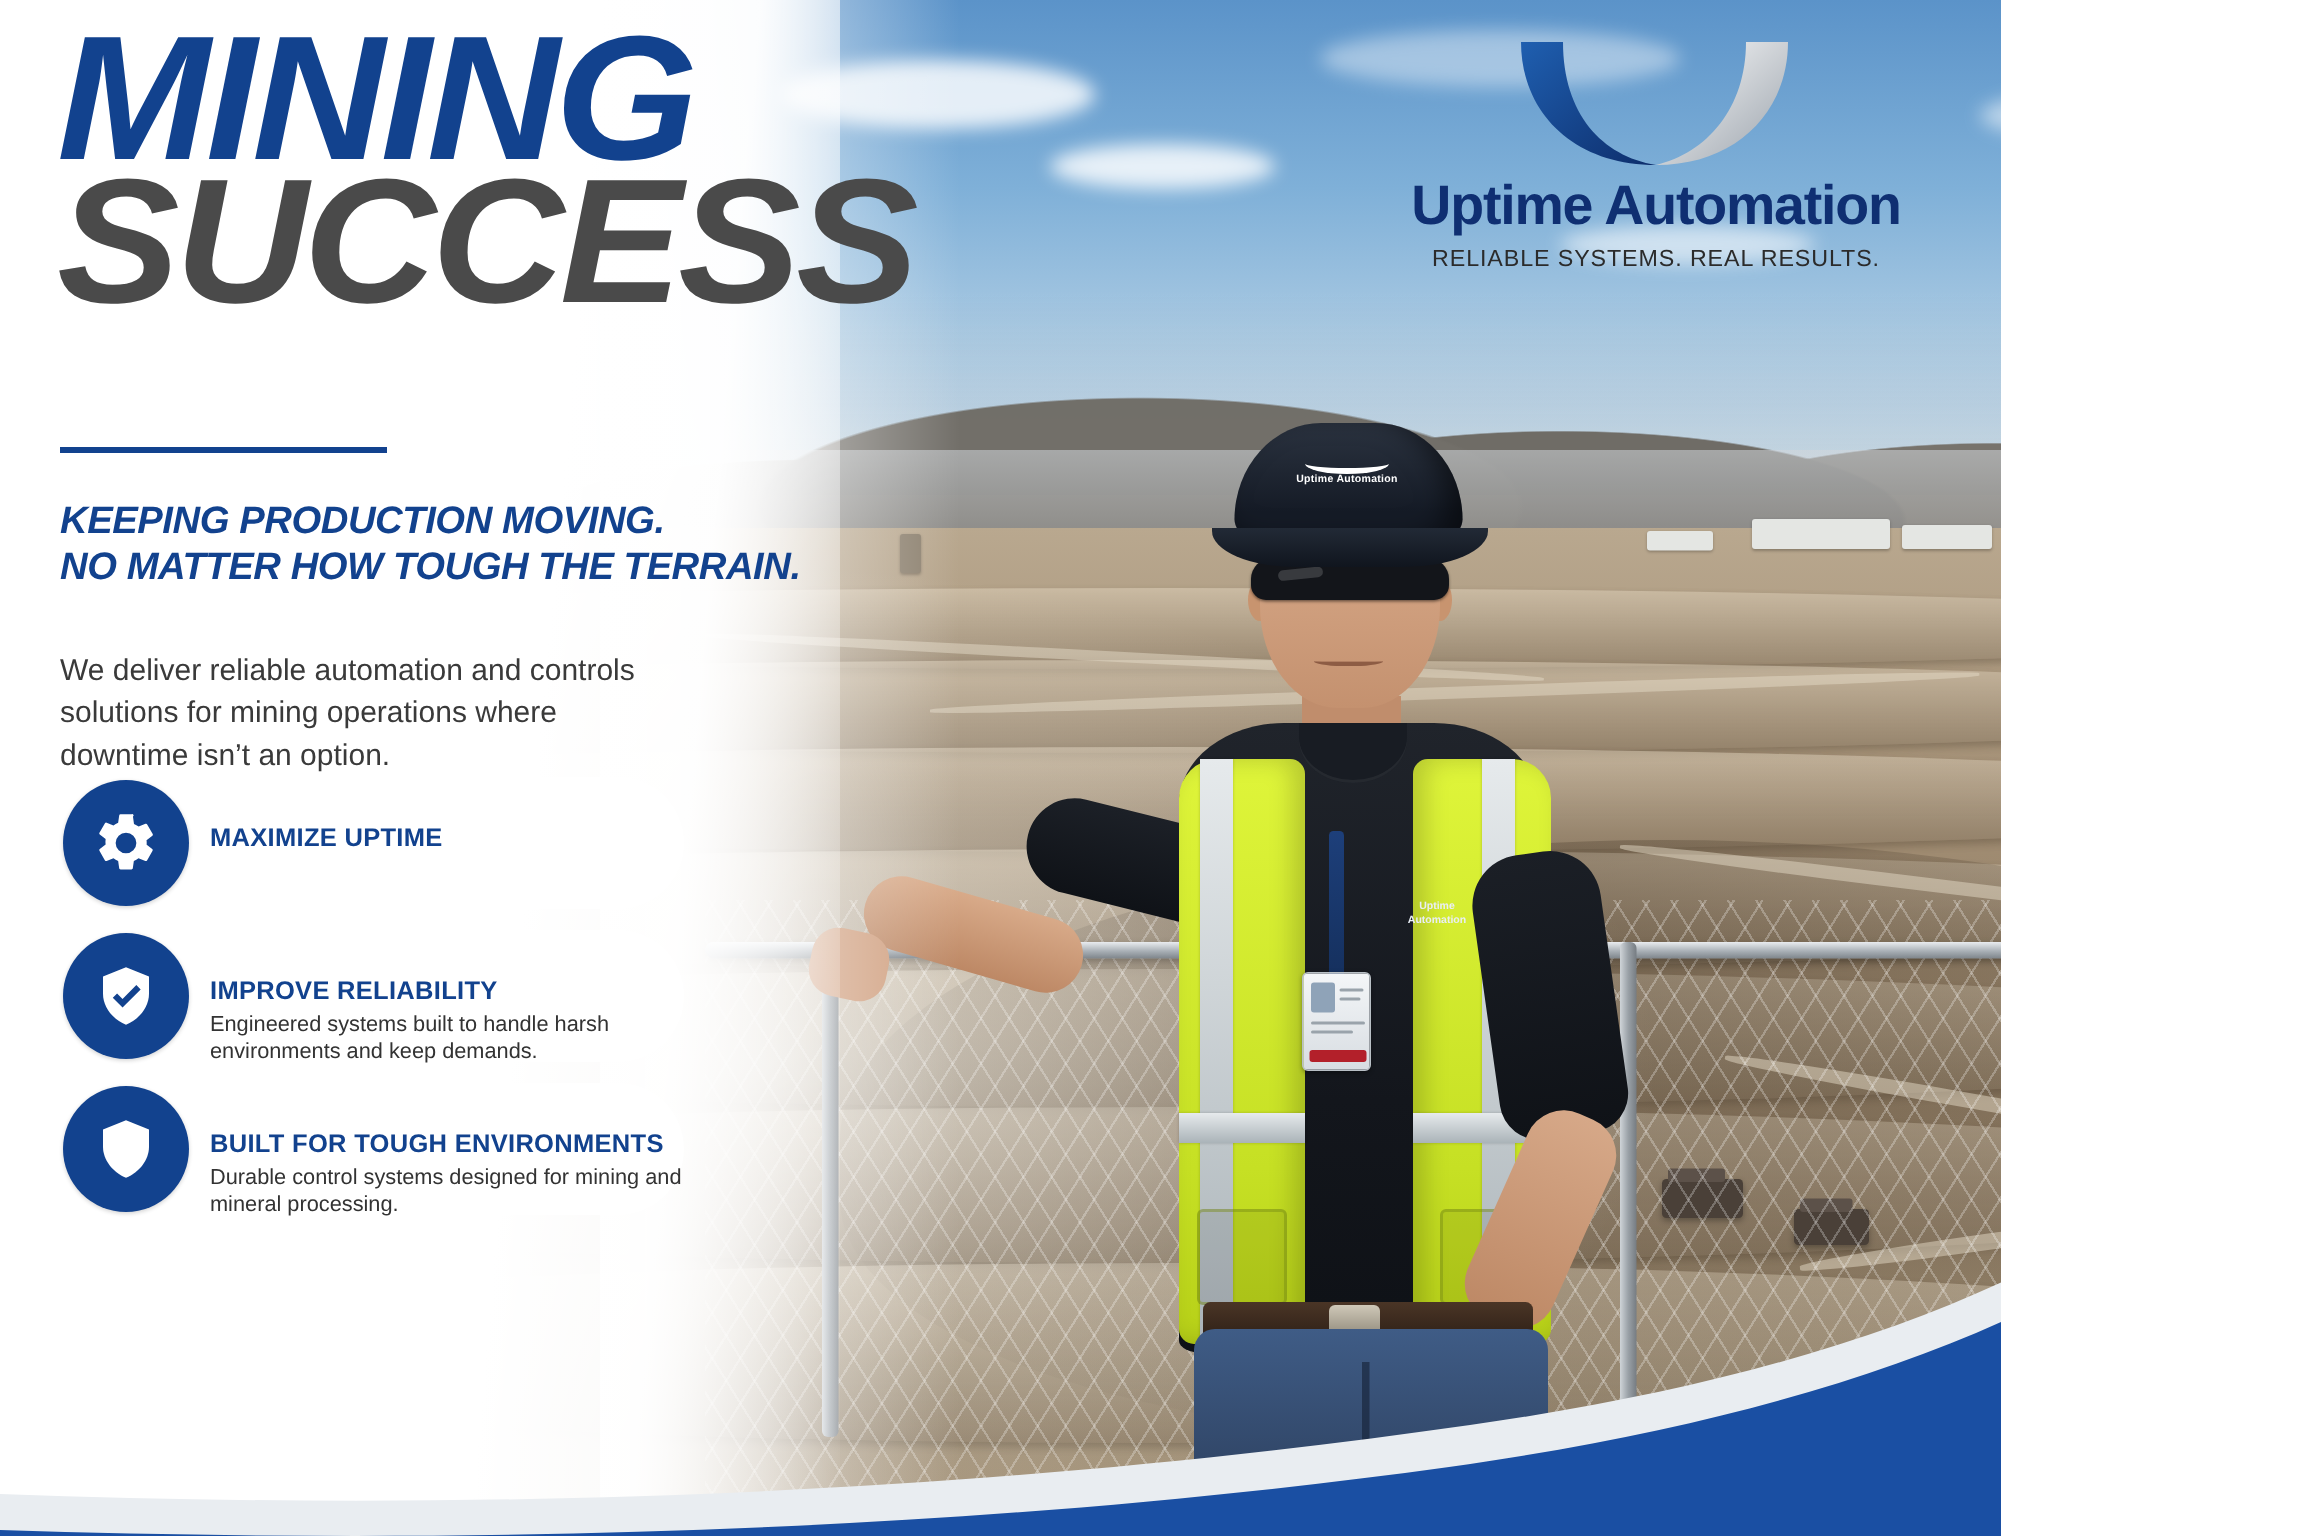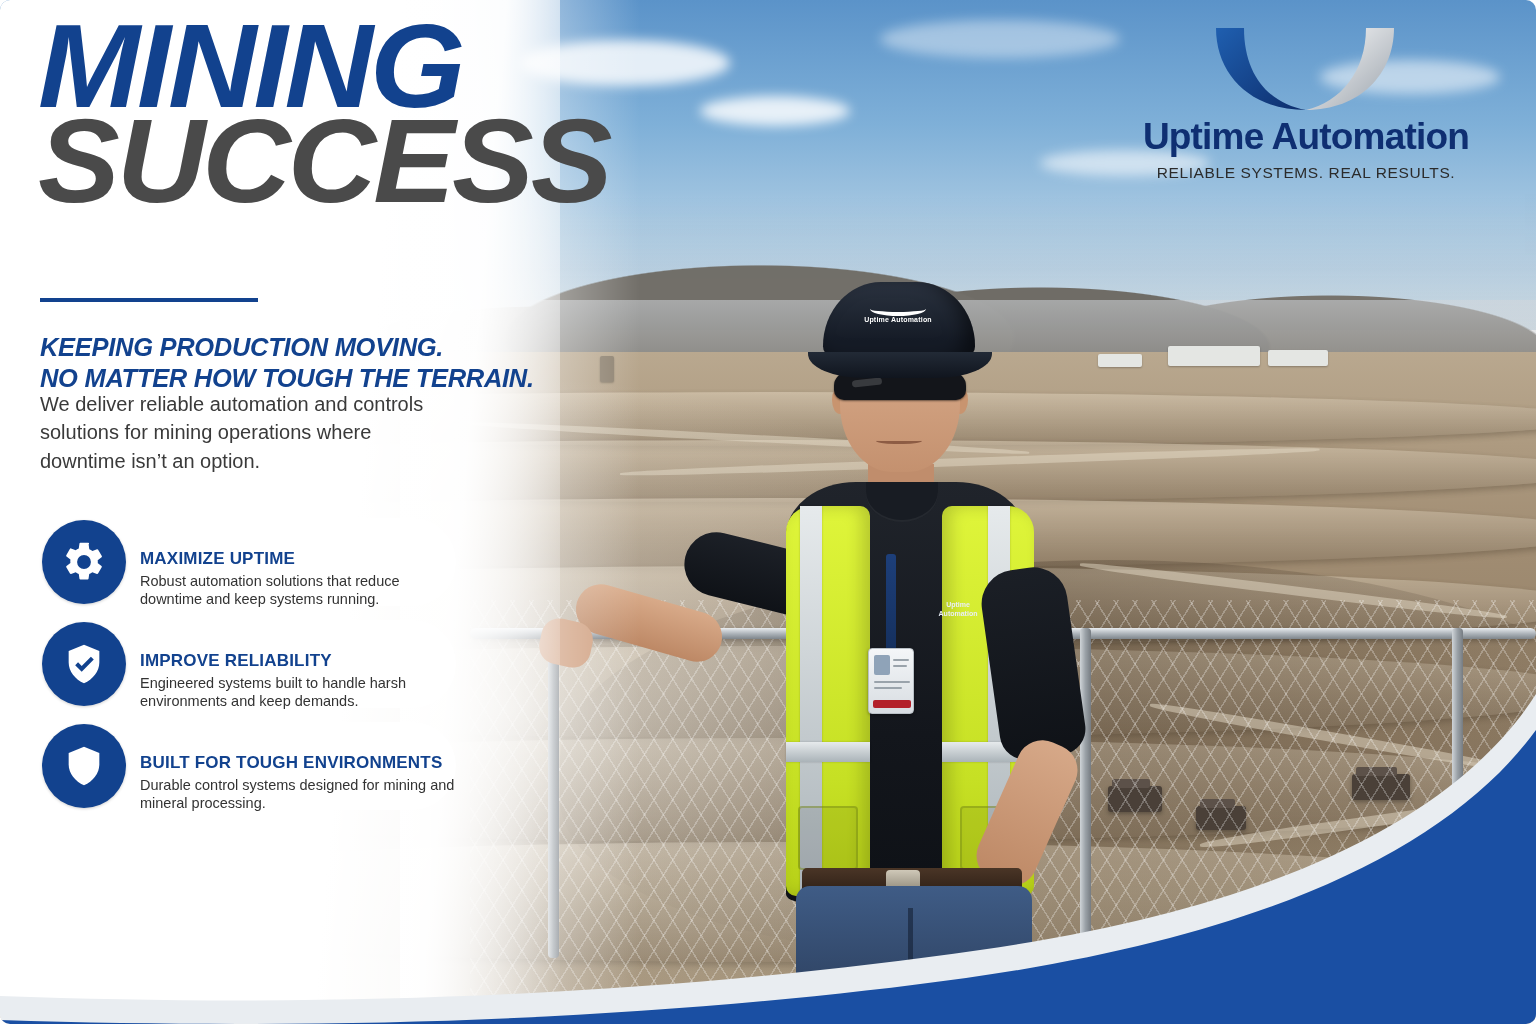--- a/index.html
+++ b/index.html
@@ -5,23 +5,22 @@
   * { margin:0; padding:0; box-sizing:border-box; }
   html,body { width:1536px; height:1024px; overflow:hidden; }
   body {
     font-family:"Liberation Sans", sans-serif;
     background:#ffffff;
     position:relative;
   }
 
   #poster {
     position:absolute; inset:0;
-    width:1536px; height:1024px;
+    width:1334px; height:1024px;
     overflow:hidden;
-    border-radius:10px;
   }
 
   
   .photo {
     position:absolute; left:0; top:0; width:1536px; height:1024px;
     overflow:hidden;
   }
   .sky {
     position:absolute; left:0; top:0; width:1536px; height:330px;
     background:linear-gradient(180deg,#5b93c9 0%,#7fb0d8 38%,#a9c9e2 68%,#cfdfeb 100%);
@@ -270,21 +269,21 @@
   .rule {
     position:absolute; left:40px; top:298px; width:218px; height:4px;
     background:#12428e;
   }
   .subhead {
     position:absolute; left:40px; top:332px; width:500px;
     font-size:25.5px; font-style:italic; font-weight:bold;
     color:#12428e; line-height:1.22; letter-spacing:-0.3px;
   }
   .bodytext {
-    position:absolute; left:40px; top:390px; width:410px;
+    position:absolute; left:40px; top:433px; width:410px;
     font-size:20px; color:#3a3a3a; line-height:1.42;
   }
 
   
   .features { position:absolute; left:36px; top:512px; width:420px; }
   .feature {
     position:relative; height:100px; margin-bottom:2px;
   }
   .feature .pill {
     position:absolute; left:56px; top:6px; width:364px; height:88px;
@@ -453,21 +452,20 @@
 
     <div class="feature">
       <div class="pill"></div>
       <div class="circle">
         <svg viewBox="0 0 24 24" aria-hidden="true">
             <path d="M19.14 12.94a7.43 7.43 0 0 0 .06-.94 7.43 7.43 0 0 0-.06-.94l2.03-1.58a.48.48 0 0 0 .12-.61l-1.92-3.32a.48.48 0 0 0-.58-.22l-2.39.96a7.03 7.03 0 0 0-1.62-.94l-.36-2.54A.47.47 0 0 0 13.9 2h-3.8a.47.47 0 0 0-.47.4l-.36 2.54c-.59.24-1.13.56-1.62.94l-2.39-.96a.48.48 0 0 0-.58.22L2.76 8.46a.48.48 0 0 0 .12.61l2.03 1.58a7.6 7.6 0 0 0 0 1.88l-2.03 1.59a.48.48 0 0 0-.12.61l1.92 3.32c.12.21.36.29.58.22l2.39-.96c.49.38 1.03.7 1.62.94l.36 2.54c.04.23.24.4.47.4h3.8c.23 0 .43-.17.47-.4l.36-2.54c.59-.24 1.13-.56 1.62-.94l2.39.96c.22.07.46-.01.58-.22l1.92-3.32a.48.48 0 0 0-.12-.61l-2.03-1.59zM12 15.6A3.6 3.6 0 1 1 15.6 12 3.6 3.6 0 0 1 12 15.6z"></path>
           </svg>
       </div>
       <div class="ftext">
         <div class="ftitle">MAXIMIZE UPTIME</div>
-        <div class="fdesc">Robust automation solutions that reduce downtime and keep systems running.</div>
       </div>
     </div>
 
     <div class="feature">
       <div class="pill"></div>
       <div class="circle">
         <svg viewBox="0 0 24 24" aria-hidden="true">
             <path d="M12 2 4 5.2v6c0 4.6 3.4 8.9 8 10.8 4.6-1.9 8-6.2 8-10.8v-6L12 2zm-1.2 14-3.4-3.4 1.5-1.5 1.9 1.9 4.8-4.8 1.5 1.5-6.3 6.3z"></path>
           </svg>
       </div>

